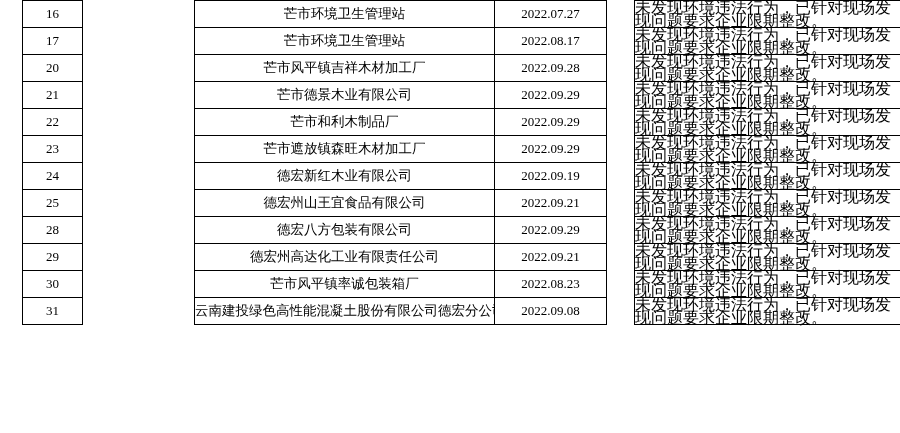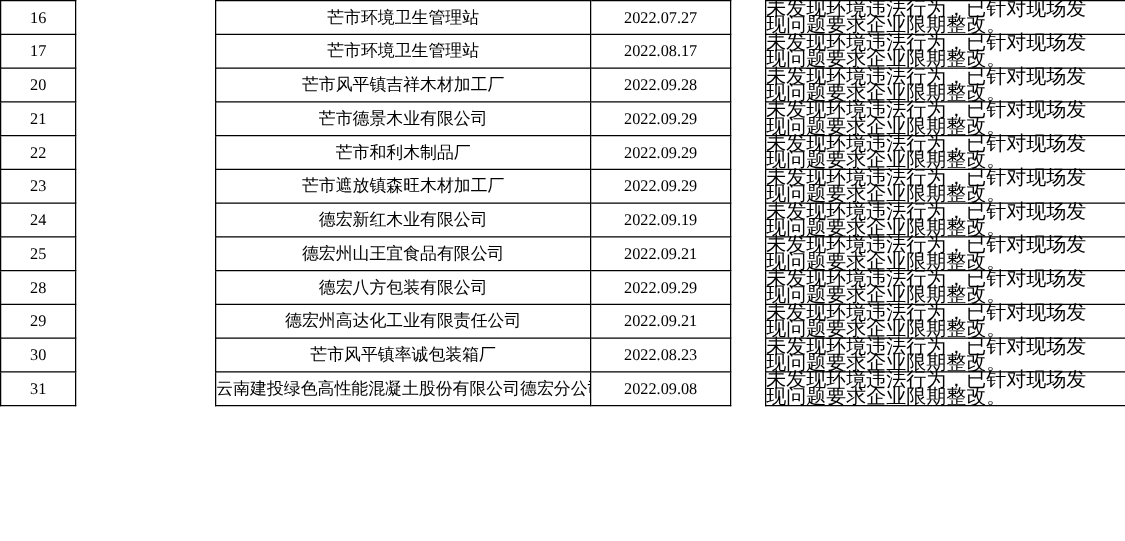--- a/index.html
+++ b/index.html
@@ -12,20 +12,21 @@
     height: 433px;
     font-family: "Liberation Serif", serif;
     color: #000000;
     overflow: hidden;
   }
   .sheet {
     position: relative;
     width: 900px;
     height: 433px;
     box-sizing: border-box;
+    padding-left: 22px;
   }
   table.inspection-table {
     border-collapse: collapse;
     table-layout: fixed;
     width: 900px;
   }
   table.inspection-table td {
     border: 1px solid #000000;
     padding: 0;
     vertical-align: middle;

